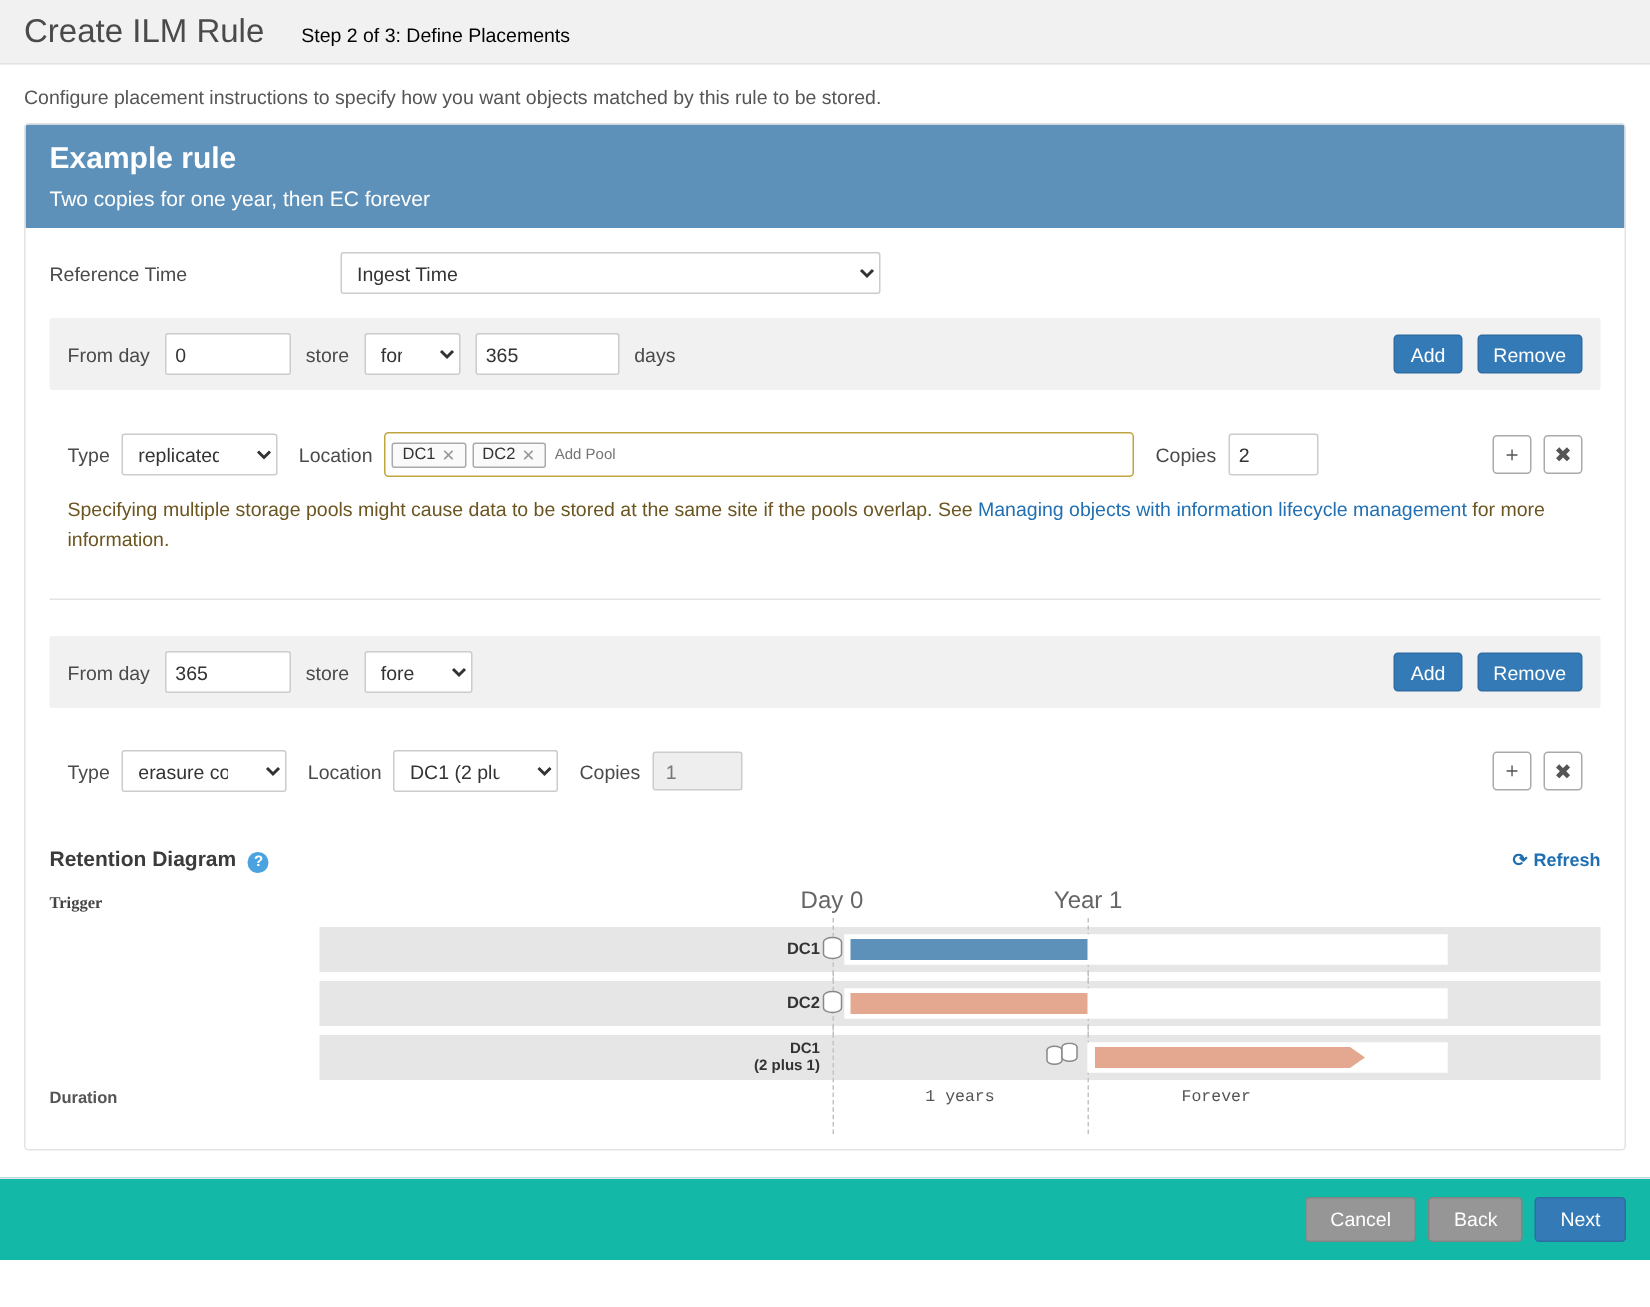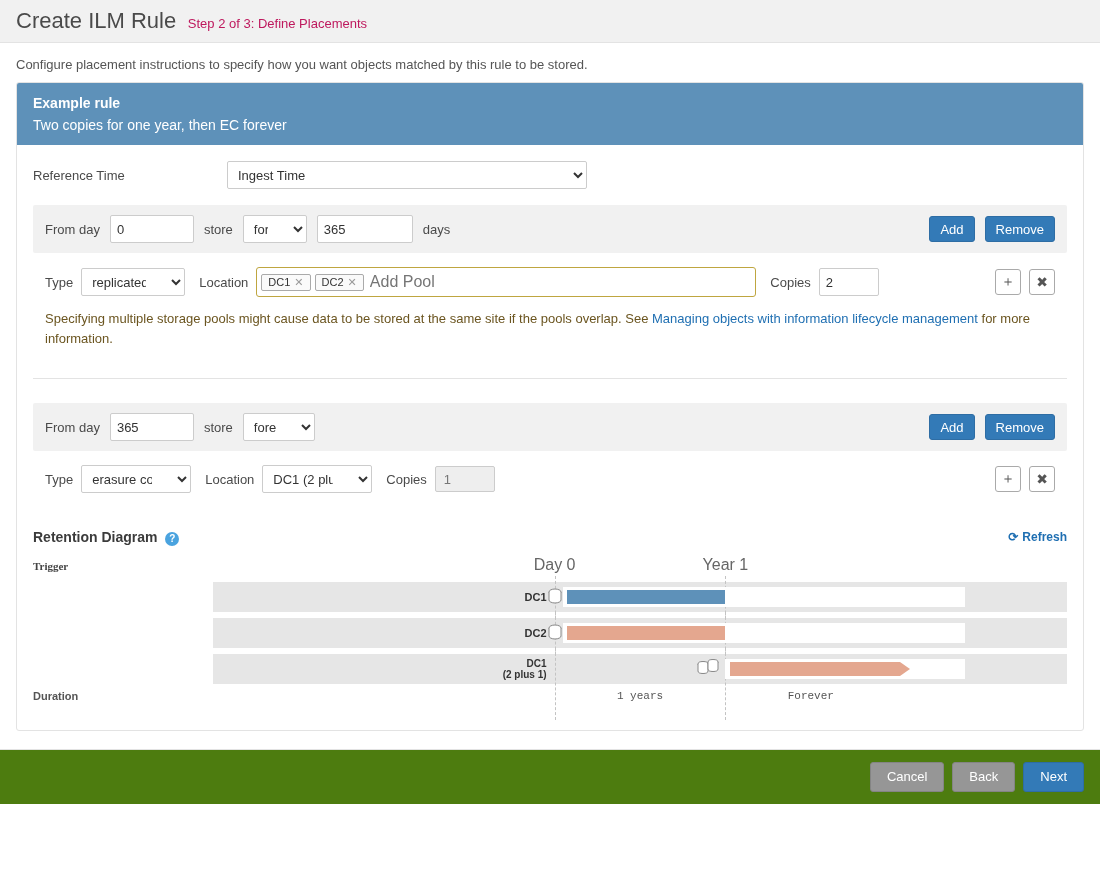--- a/index.html
+++ b/index.html
@@ -17,39 +17,39 @@
   }
   .page-header h1 {
     display: inline;
     font-size: 22px;
     font-weight: 400;
     color: #4a4a4a;
     margin: 0;
   }
   .page-header .subtitle {
     font-size: 13px;
-    color: #be185d;
-    margin-left: 8px;
+    color: #000000;
+    margin-left: 21px;
   }
   .instruction {
     padding: 14px 16px 10px 16px;
     color: #555;
   }
   .main-panel {
     margin: 0 16px 16px 16px;
     border: 1px solid #e3e3e3;
     border-radius: 3px;
     overflow: hidden;
   }
   .rule-banner {
     background: #5e91b9;
     color: #fff;
     padding: 12px 16px;
   }
-  .rule-banner .title { font-weight: 700; font-size: 14px; }
+  .rule-banner .title { font-weight: 700; font-size: 20px; }
   .rule-banner .desc { font-size: 14px; margin-top: 6px; font-weight: 400; }
   .inner { padding: 16px; }
   .row-flex { display: flex; align-items: center; gap: 10px; }
   .label { color: #4a4a4a; }
   select, input[type="text"] {
     border: 1px solid #ccc;
     height: 28px;
     padding: 2px 6px;
     font-size: 13px;
     color: #333;
@@ -104,21 +104,21 @@
     justify-content: center;
     height: 26px;
     padding: 0 10px;
     border-radius: 3px;
     border: 1px solid transparent;
     font-size: 13px;
     cursor: pointer;
   }
   .btn-blue { background: #337ab7; color: #fff; border-color: #2e6da4; }
   .btn-gray { background: #969696; color: #fff; border-color: #848484; }
-  .placement-body { padding: 14px 12px 6px 12px; }
+  .placement-body { padding: 28px 12px 6px 12px; }
   .copy-row { display: flex; align-items: center; gap: 14px; flex-wrap: wrap; }
   .copy-row .field { display: flex; align-items: center; gap: 8px; }
   .pool-box {
     border: 1px solid #bfa640;
     min-height: 30px;
     display: flex;
     align-items: center;
     gap: 4px;
     padding: 2px 4px;
     border-radius: 3px;
@@ -131,21 +131,21 @@
     font-size: 11px;
     display: inline-flex;
     align-items: center;
     gap: 4px;
     border-radius: 2px;
   }
   .pool-tag .x { color: #999; cursor: pointer; font-size: 11px; }
   .pool-add {
     border: none;
     color: #999;
-    font-size: 16px;
+    font-size: 10px;
     outline: none;
     flex: 1;
     height: 22px;
   }
   .icon-btn {
     width: 26px; height: 26px;
     border: 1px solid #aaa;
     background: #fff;
     border-radius: 3px;
     display: inline-flex;
@@ -283,21 +283,21 @@
     display: flex;
     margin-top: 6px;
     font-family: Verdana, sans-serif;
     font-size: 11px;
     color: #555;
   }
   .duration-labels .left-col { width: 180px; font-weight: 700; }
   .duration-labels .areas { flex: 1; position: relative; height: 16px; font-family: Liberation Mono, monospace; }
   .dur-lbl { position: absolute; transform: translateX(-50%); }
   .footer {
-    background: #4d7c0f;
+    background: #14b8a6;
     border-top: 1px solid #e3e3e3;
     padding: 12px 16px;
     display: flex;
     justify-content: flex-end;
     gap: 8px;
     margin-top: 18px;
   }
   .btn-nav { padding: 0 16px; height: 30px; font-size: 13px; }
 </style>
 </head>

